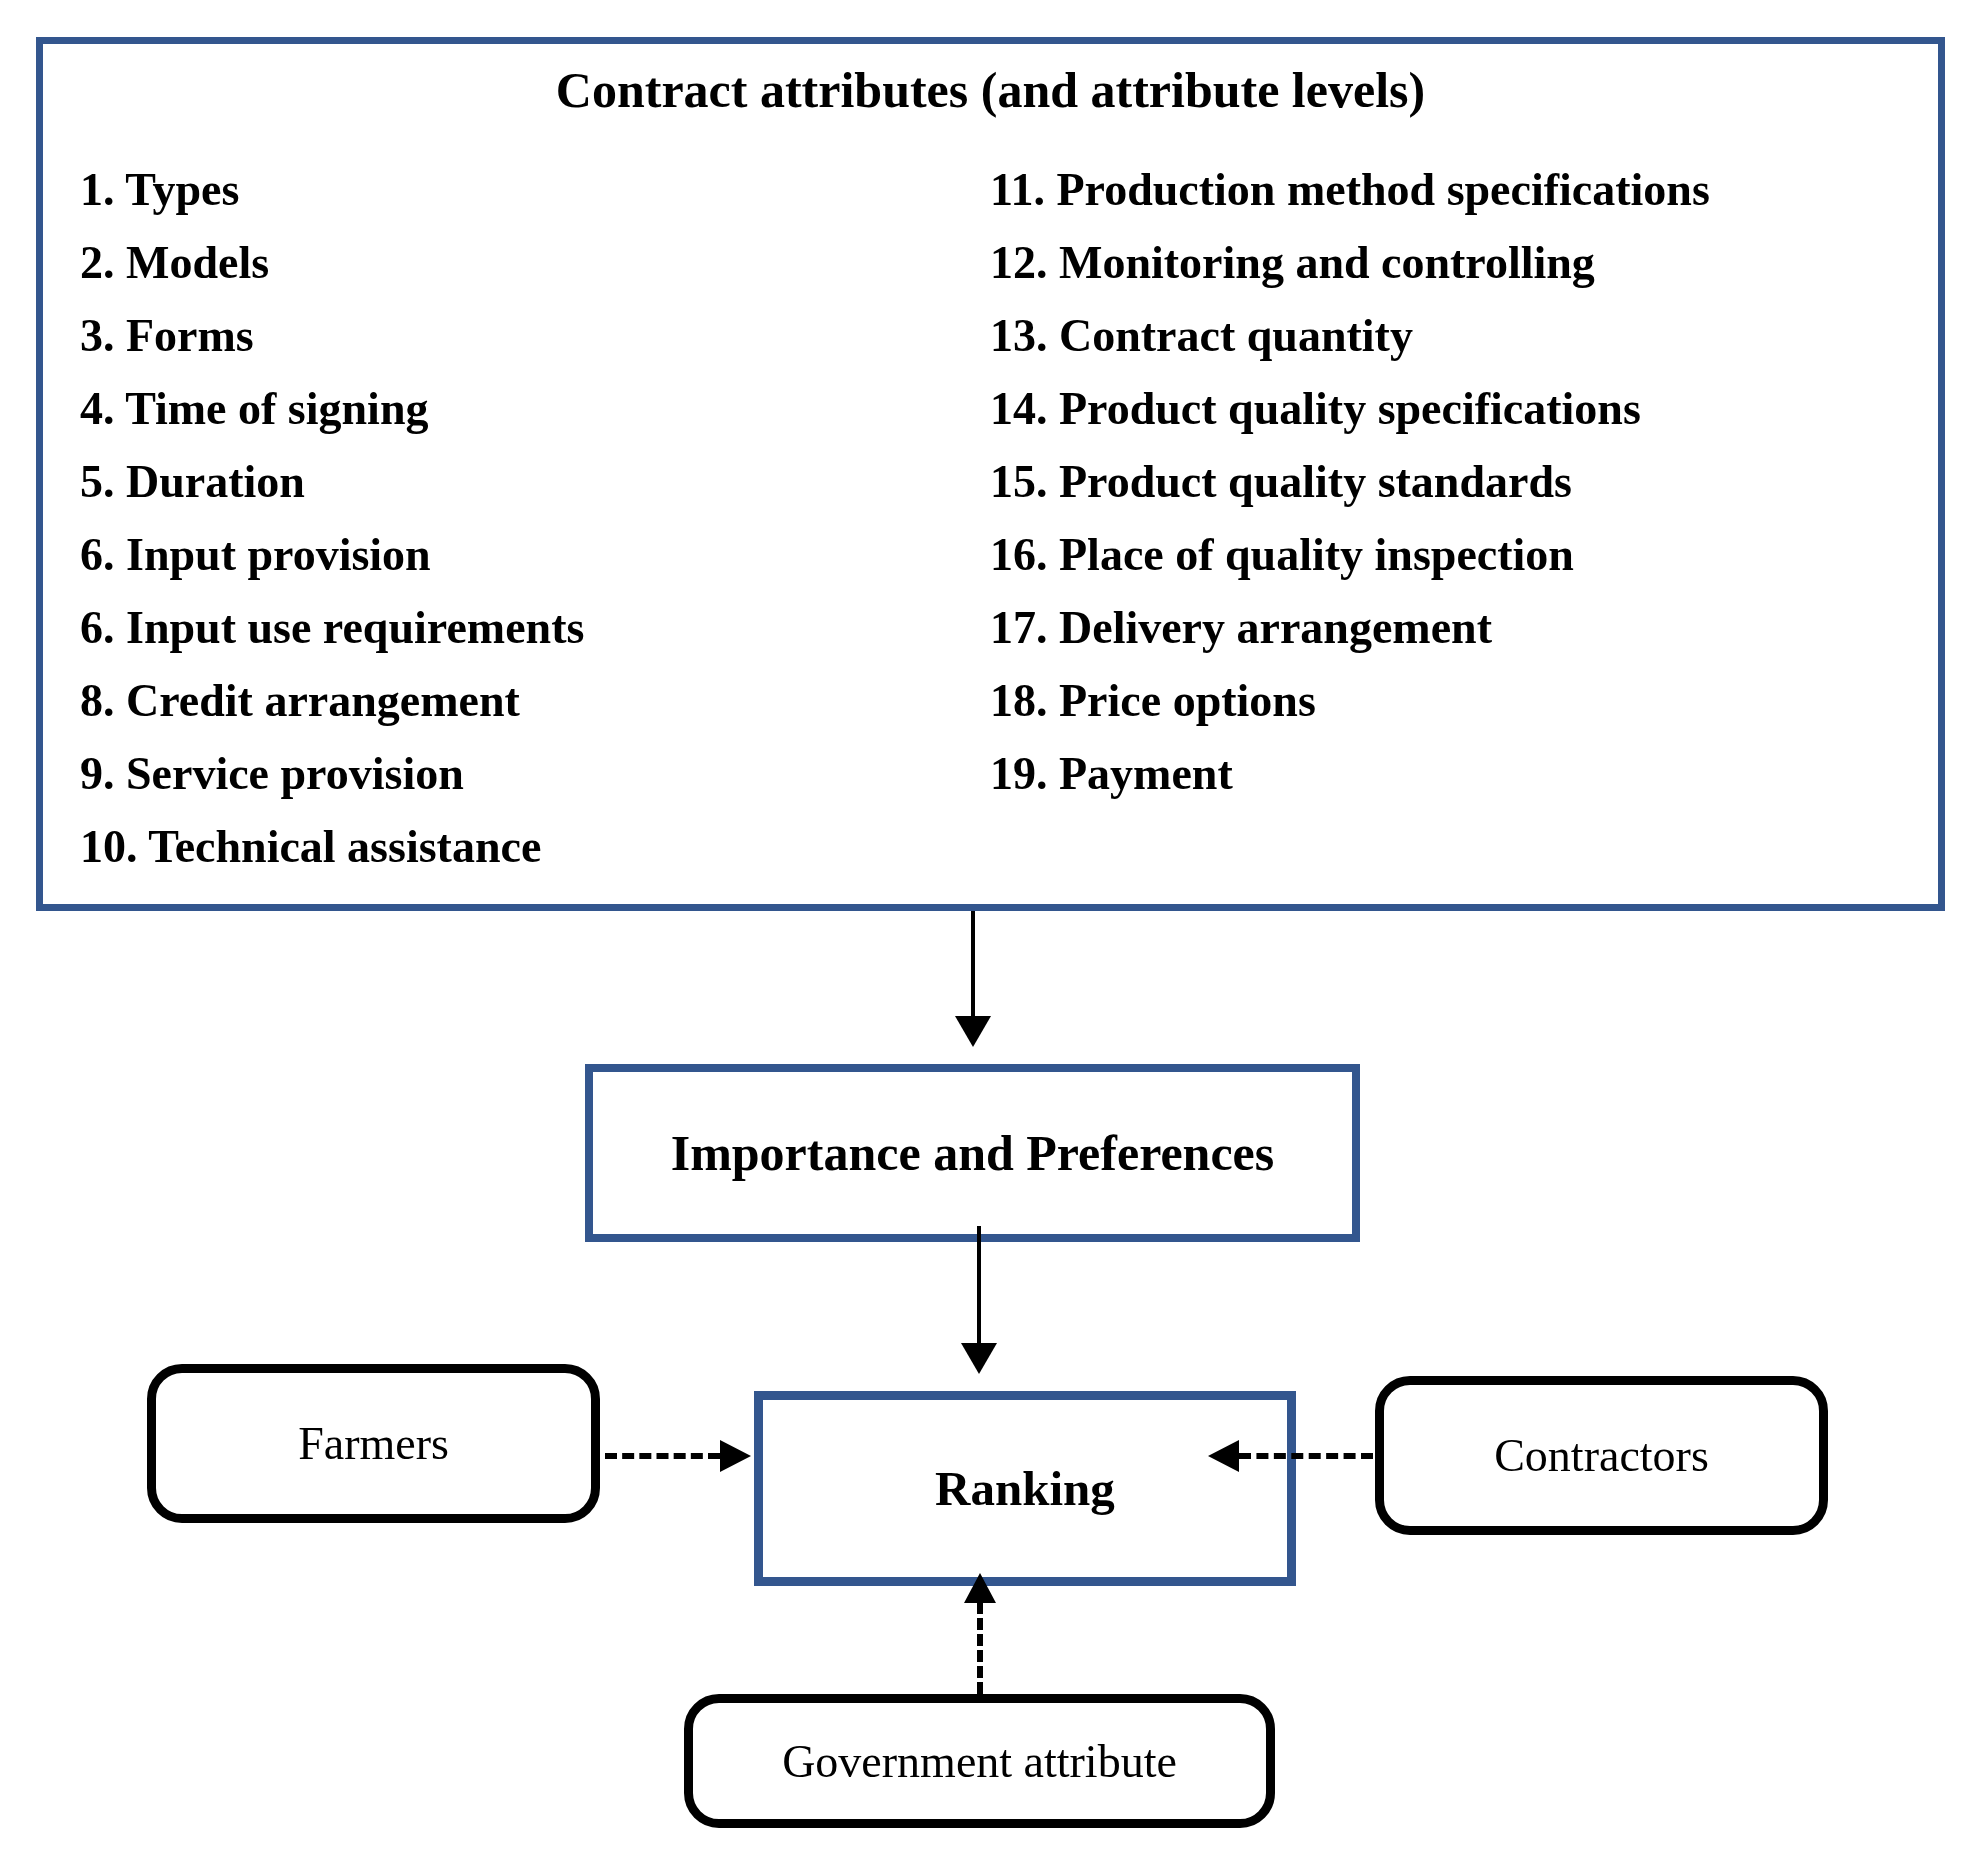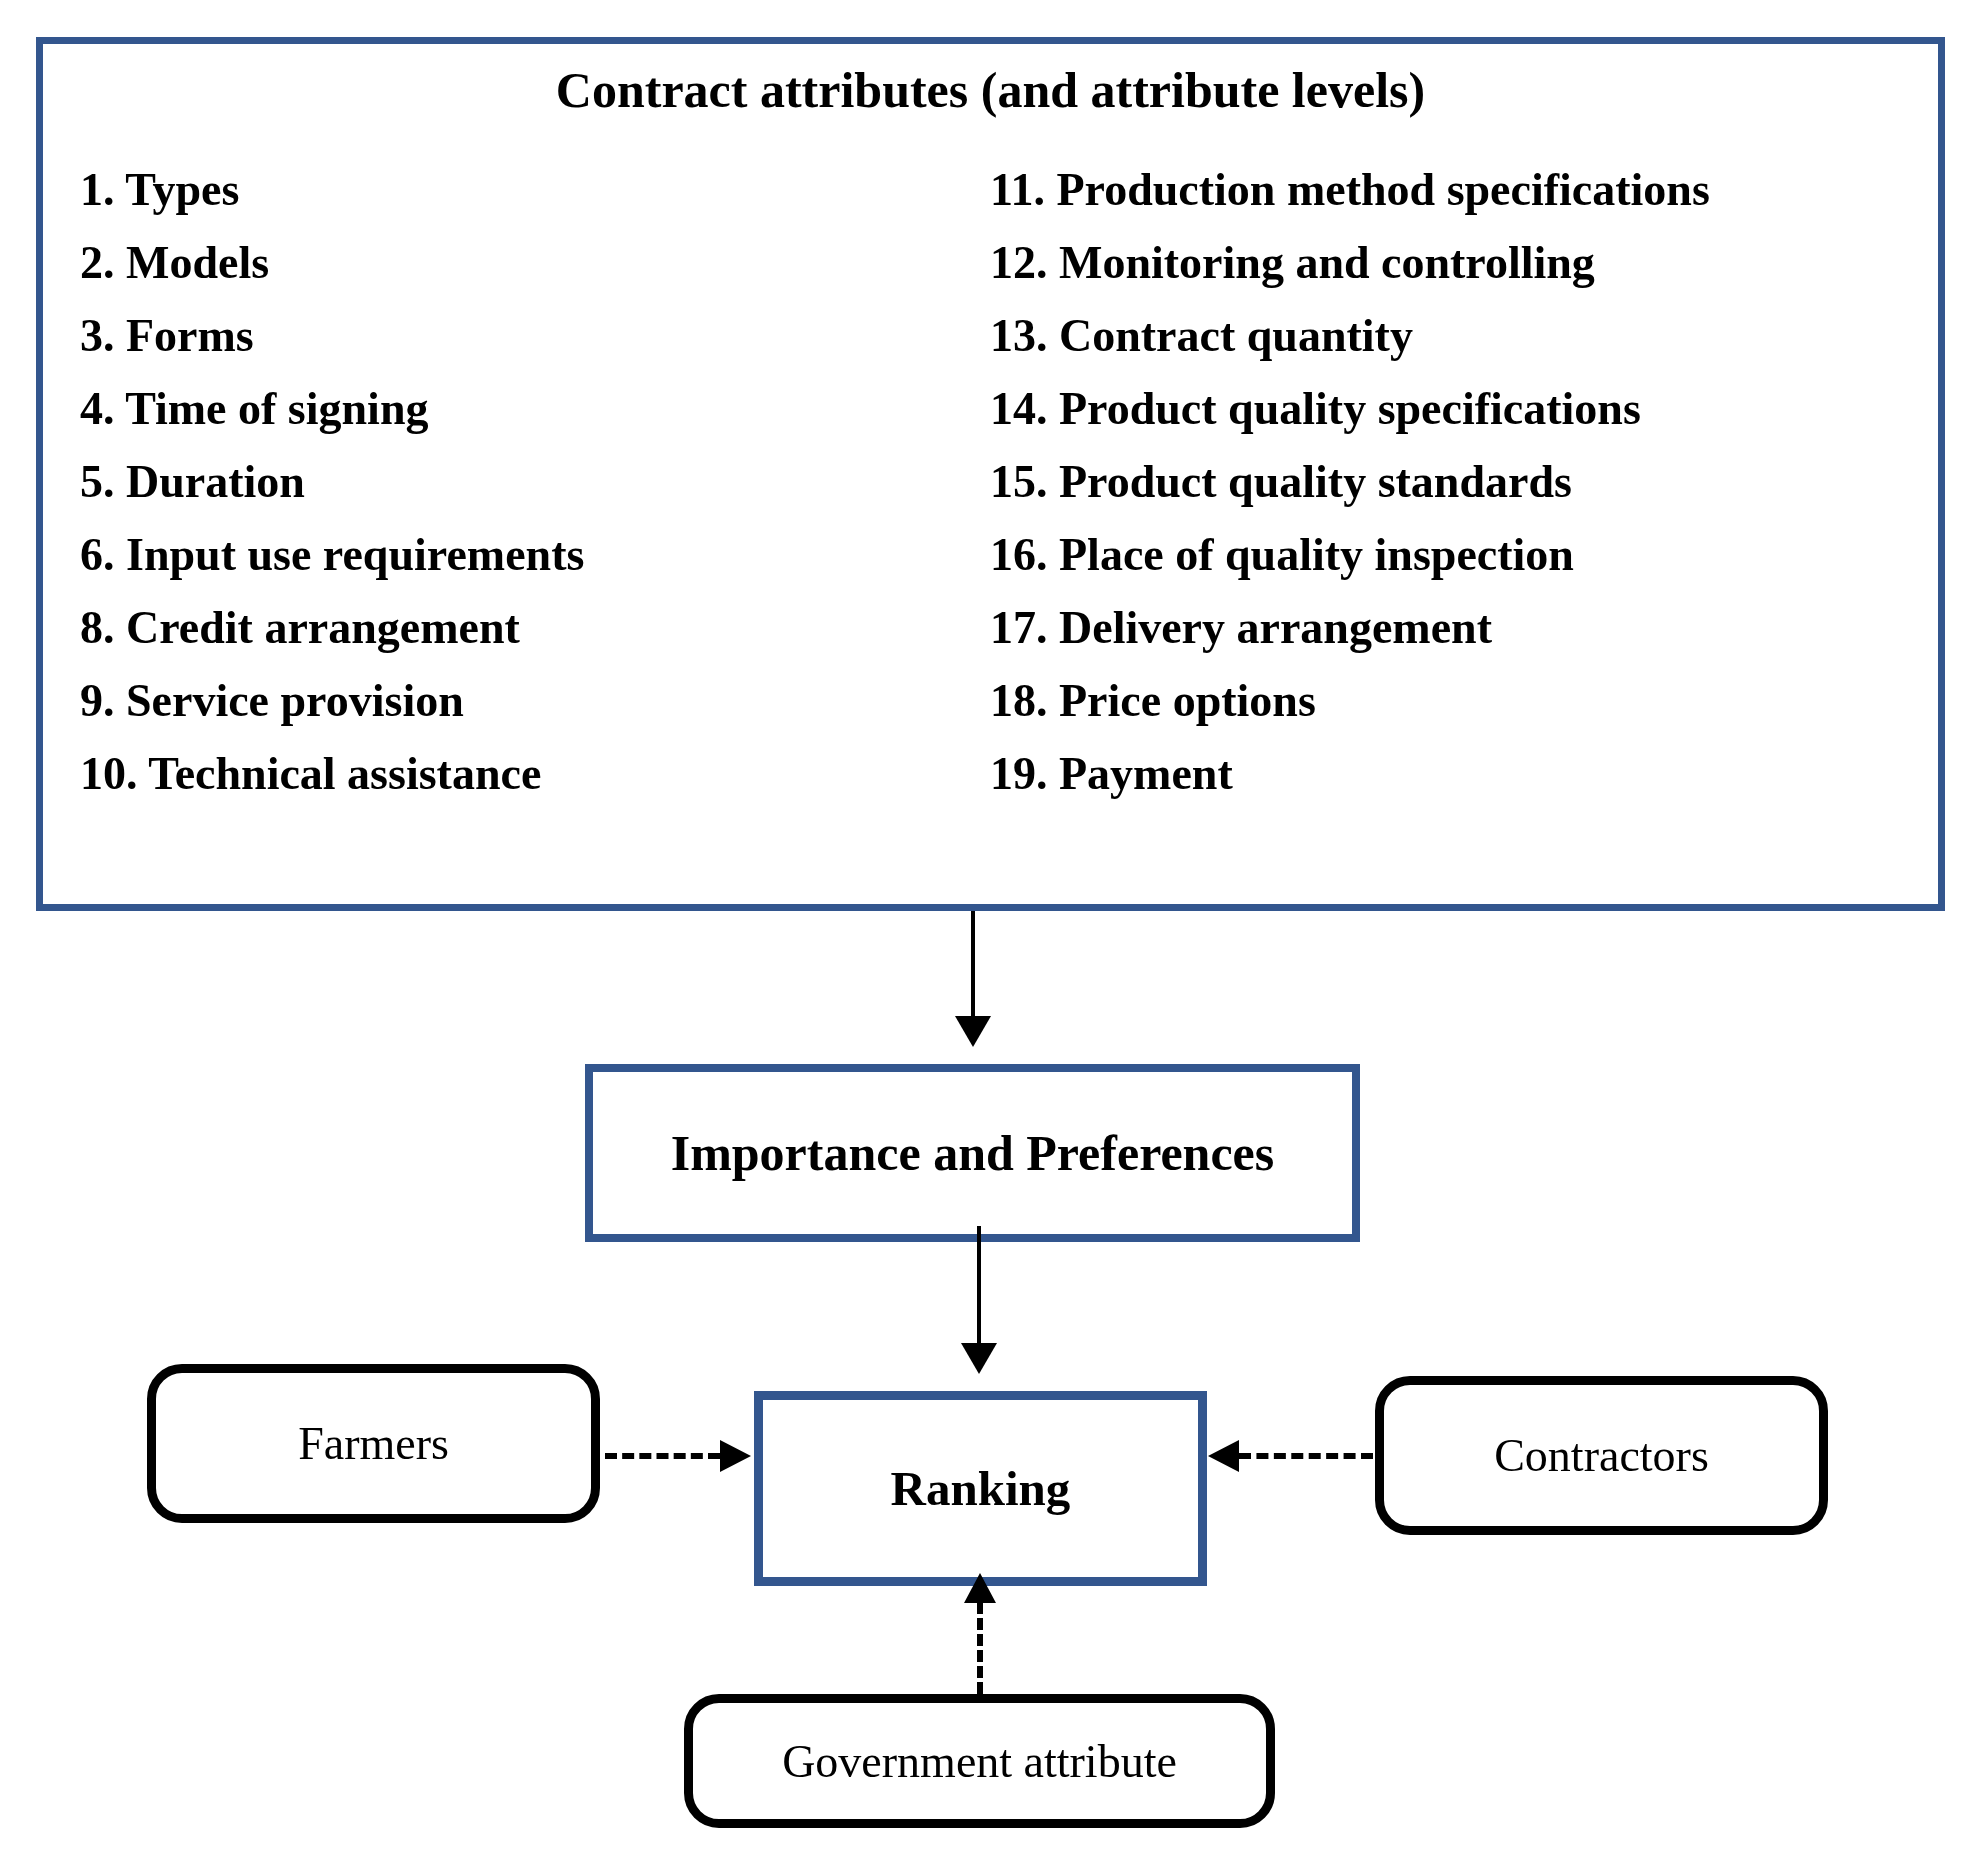--- a/index.html
+++ b/index.html
@@ -59,38 +59,39 @@
   
   .node{
     position:absolute;background:#fff;
     display:flex;align-items:center;justify-content:center;
     text-align:center;white-space:nowrap;
   }
   .blue-node{border:8.4px solid var(--blue);margin-top:16px;}
   .black-node{border:9px solid var(--black);border-radius:35px;}
 
   .importance{left:585px;top:1048px;width:775px;height:178px;font-size:50px;font-weight:700;}
-  .ranking{left:754px;top:1375px;width:453px;height:195px;font-size:49px;font-weight:700;border-width:9px;}
+  .ranking{left:754px;top:1375px;width:542px;height:195px;font-size:49px;font-weight:700;border-width:9px;}
   .farmers{left:147px;top:1364px;width:453px;height:159px;font-size:46px;}
   .contractors{left:1375px;top:1376px;width:453px;height:159px;font-size:46px;}
   .government{left:684px;top:1694px;width:591px;height:134px;font-size:46px;}
 </style>
 </head>
 <body>
 
 <div class="canvas">
 
   <div class="attr-box">
     <div class="attr-title">Contract attributes (and attribute levels)</div>
     <ul class="attr-col left">
         <li>1. Types</li>
         <li>2. Models</li>
         <li>3. Forms</li>
         <li>4. Time of signing</li>
         <li>5. Duration</li>
+        <li>6. Input provision</li>
         <li>6. Input use requirements</li>
         <li>8. Credit arrangement</li>
         <li>9. Service provision</li>
         <li>10. Technical assistance</li>
       </ul>
     <ul class="attr-col right">
         <li>11. Production method specifications</li>
         <li>12. Monitoring and controlling</li>
         <li>13. Contract quantity</li>
         <li>14. Product quality specifications</li>

